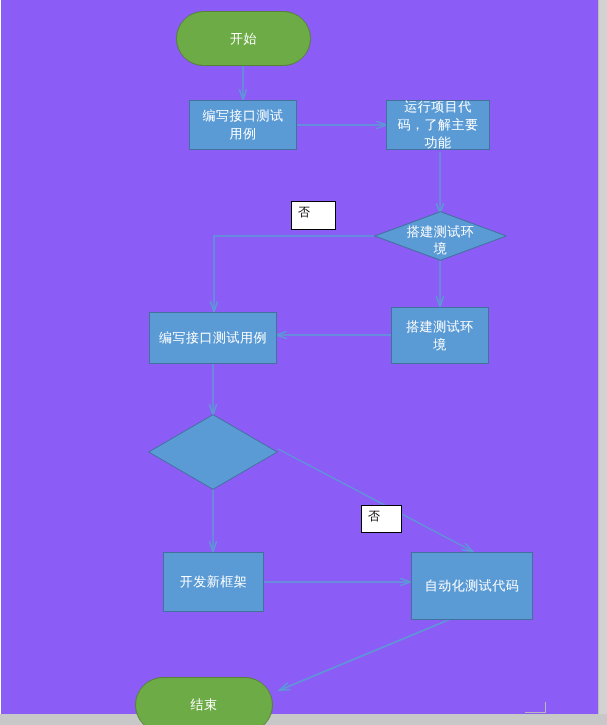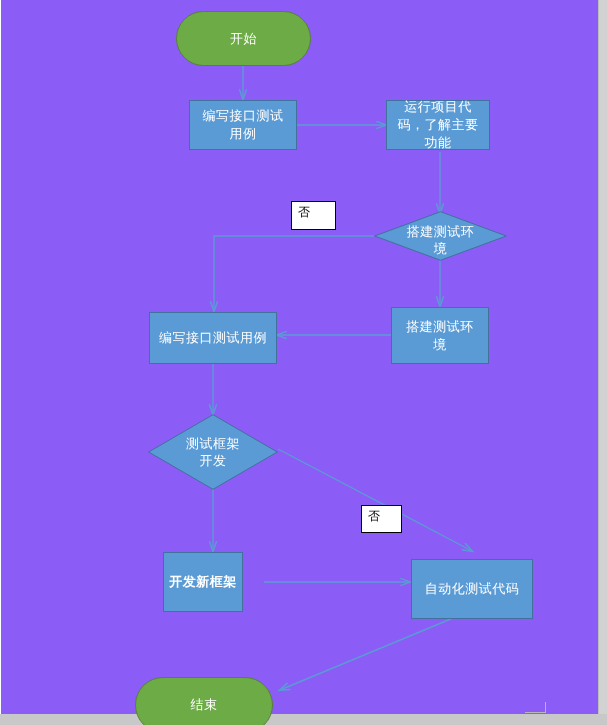--- a/index.html
+++ b/index.html
@@ -191,28 +191,27 @@
   </div>
 
   <div class="node process" style="left:149px; top:312px; width:128px; height:52px;">
     <span style="width:120px;">编写接口测试用例</span>
   </div>
 
   <div class="node decision-wrap" style="left:148px; top:414px; width:130px; height:76px;">
     <svg class="diamond-shape" viewBox="0 0 130 76" preserveAspectRatio="none">
       <polygon points="65,0.7 129.3,38 65,75.3 0.7,38" fill="#5B9BD5" stroke="#41719C" stroke-width="1"></polygon>
     </svg>
-    <span class="decision-label" style="width:66px;">测试框架开发</span>
-  </div>
-
-  <div class="node process" style="left:163px; top:552px; width:80px; height:60px;font-weight:bold;">
+  </div>
+
+  <div class="node process" style="left:163px; top:552px; width:101px; height:60px;">
     <span>开发新框架</span>
   </div>
 
-  <div class="node process" style="left:411px; top:552px; width:122px; height:60px;margin-top:7px;">
+  <div class="node process" style="left:411px; top:552px; width:122px; height:68px;">
     <span>自动化测试代码</span>
   </div>
 
   <div class="node terminator" style="left:135px; top:662px; width:138px; height:56px;margin-top:15px;">
     <span>结束</span>
   </div>
 
   <div class="edge-label" style="left:291px; top:201px; width:45px; height:29px;">
     <span>否</span>
   </div>

